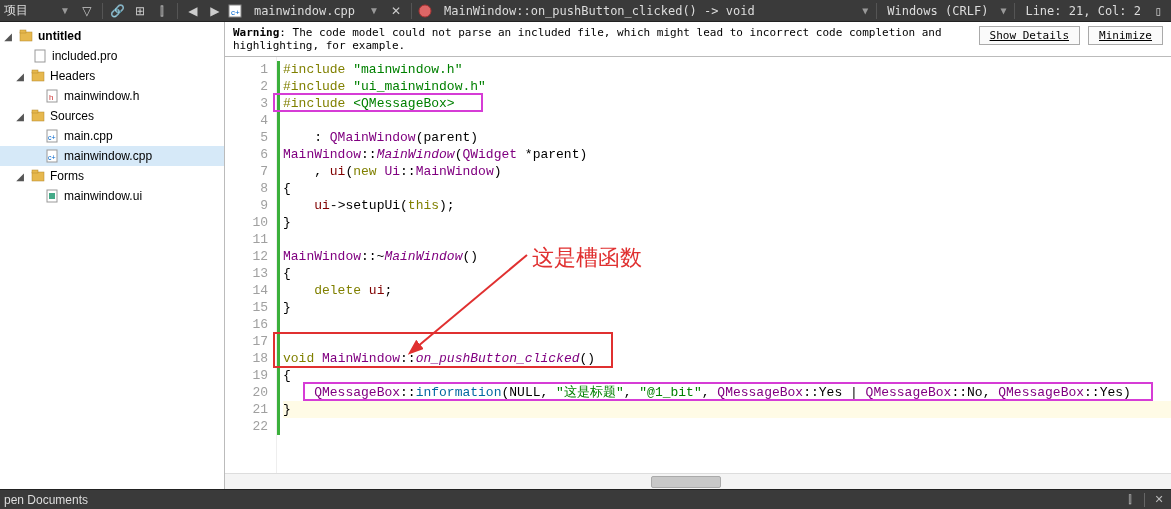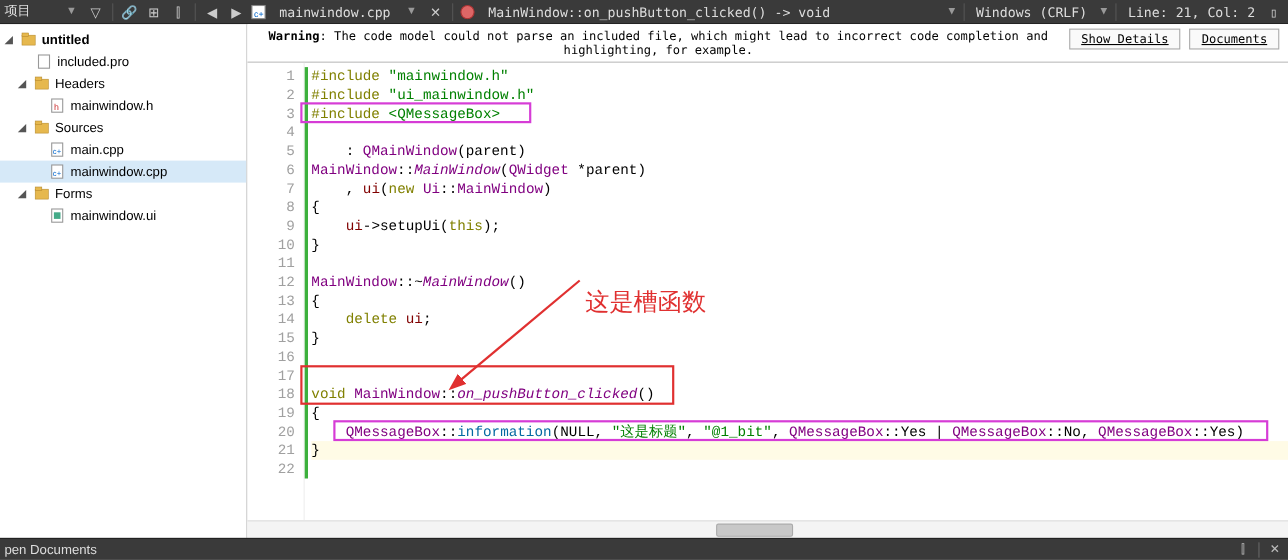--- a/index.html
+++ b/index.html
@@ -24,21 +24,21 @@
 .tree-item.sel { background: #d6e9f8; }
 .tree-indent { display: inline-block; }
 .tree-tw { width: 12px; text-align: center; color: #555; font-size: 10px; }
 .tree-icon { width: 16px; height: 16px; margin: 0 4px; display: inline-flex; align-items: center; justify-content: center; }
 .tree-label { flex: 1; }
 .bold { font-weight: bold; }
 
 
 .editor-pane { flex: 1; display: flex; flex-direction: column; background: #fff; position: relative; }
 .warning-bar { background: #fff; border-bottom: 1px solid #bbb; padding: 4px 8px; font-family: monospace; font-size: 11px; display: flex; align-items: flex-start; gap: 8px; }
-.warning-bar .wtxt { flex: 1; color: #000; text-align: center; }
+.warning-bar .wtxt { flex: 1; color: #000; }
 .warning-bar .wtxt b { font-weight: bold; }
 .warning-bar button { font-family: monospace; font-size: 11px; padding: 2px 10px; background: #fafafa; border: 1px solid #aaa; cursor: pointer; text-decoration: underline; }
 
 .code-area { flex: 1; display: flex; font-family: Consolas, "Courier New", monospace; font-size: 13px; overflow: auto; position: relative; }
 .gutter { background: #fff; color: #a0a0a0; text-align: right; padding: 4px 8px 4px 4px; user-select: none; min-width: 52px; border-right: 1px solid #eee; }
 .gutter .ln { height: 17px; line-height: 17px; position: relative; }
 .code-lines { padding: 4px 0 4px 6px; flex: 1; position: relative; }
 .code-lines .cl { height: 17px; line-height: 17px; white-space: pre; position: relative; }
 .green-bar { position: absolute; left: 0; width: 3px; background: #3cb03c; }
 .cl.current { background: #fffbe6; }
@@ -206,21 +206,21 @@
           </span>
         <span class="tree-label">mainwindow.ui</span>
       </div>
     </div>
   </div>
 
   <div class="editor-pane">
     <div class="warning-bar">
       <div class="wtxt"><b>Warning</b><span>: The code model could not parse an included file, which might lead to incorrect code completion and highlighting, for example.</span></div>
       <button>Show Details</button>
-      <button>Documents</button>
+      <button>Minimize</button>
     </div>
 
     <div class="code-area">
       <div class="gutter">
         <div class="ln">1</div>
         <div class="ln">2</div>
         <div class="ln">3</div>
         <div class="ln">4</div>
         <div class="ln">5</div>
         <div class="ln">6</div>
@@ -271,21 +271,21 @@
         <div class="hl-box" style="left:26px; top:325px; width:850px; height:19px;"></div>
 
         <svg class="arrow-svg" style="left:130px; top:190px;" width="130" height="110">
           <defs>
               <marker id="ah" markerWidth="10" markerHeight="10" refX="2" refY="3" orient="auto">
                 <path d="M0,0 L0,6 L8,3 z" fill="#e03030"></path>
               </marker>
             </defs>
           <line x1="120" y1="8" x2="10" y2="100" stroke="#e03030" stroke-width="2" marker-end="url(#ah)"></line>
         </svg>
-        <div class="annotation" style="left:255px; top:203px;">这是槽函数</div>
+        <div class="annotation" style="left:255px; top:186px;">这是槽函数</div>
       </div>
     </div>
     <div class="hscroll">
         <div class="thumb"></div>
       </div>
   </div>
 </div>
 
 <div class="bottom-bar">
   <span>pen Documents</span>

